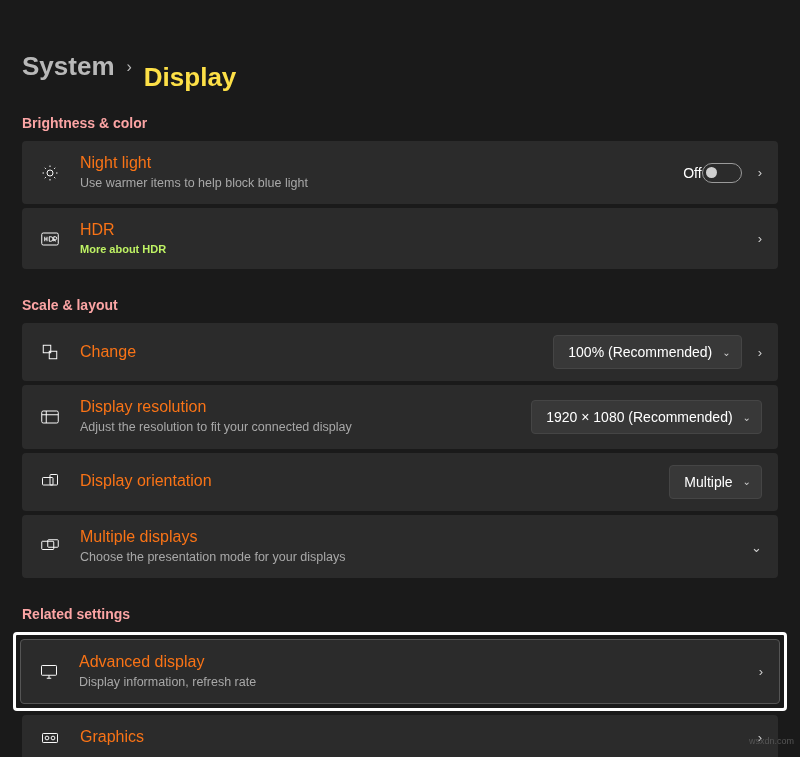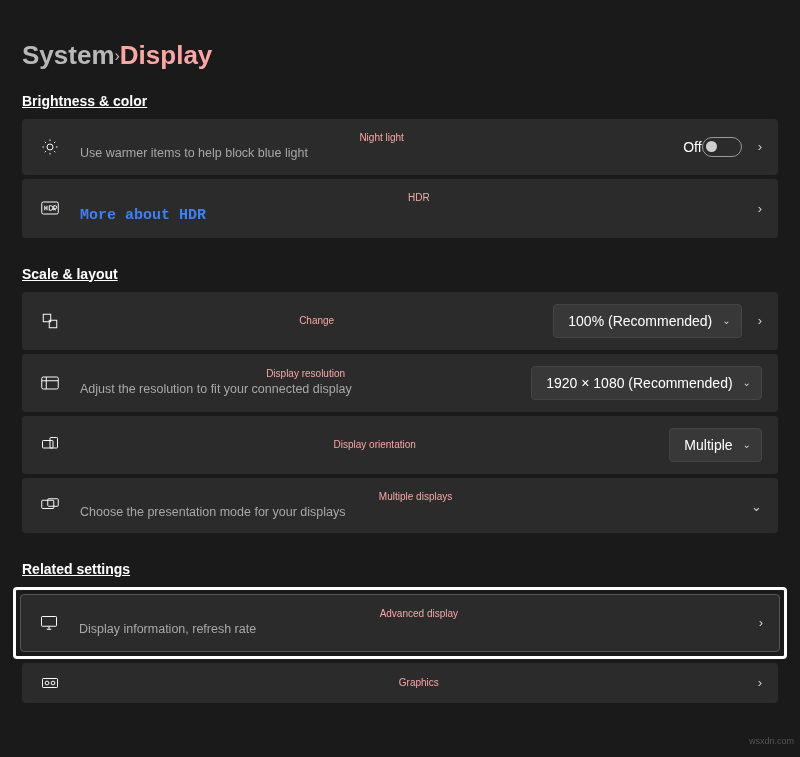--- a/index.html
+++ b/index.html
@@ -14,44 +14,45 @@
     font-size: 14px;
   }
   .page {
     box-sizing: border-box;
     padding: 40px 22px 0 22px;
     background: #1a1a1a;
   }
   .breadcrumb {
     display: flex;
     align-items: center;
+    gap: 12px;
     margin-bottom: 22px;
   }
   .breadcrumb .parent {
     font-size: 26px;
     font-weight: 600;
     color: #b8b8b8;
     cursor: pointer;
   }
   .breadcrumb .chev {
     font-size: 16px;
     color: #b8b8b8;
     font-weight: 400;
   }
   .breadcrumb .current {
     font-size: 26px;
     font-weight: 600;
-    color: #fca5a5;
+    color: #fde047;
+    margin-top: 22px;
   }
   .section-title {
     font-size: 14px;
     font-weight: 600;
-    color: #ffffff;
+    color: #fca5a5;
     margin: 16px 0 10px 0;
-    text-decoration: underline;
   }
   .section { margin-bottom: 28px; }
   .card {
     background: #2b2b2b;
     border-radius: 4px;
     display: flex;
     align-items: center;
     padding: 12px 16px;
     margin-bottom: 4px;
     min-height: 40px;
@@ -67,36 +68,34 @@
     color: #ffffff;
     flex: none;
   }
   .card .text {
     flex: 1;
     display: flex;
     flex-direction: column;
     gap: 1px;
   }
   .card .title {
-    font-size: 10px;
-    color: #fca5a5;
+    font-size: 16px;
+    color: #f97316;
     line-height: 1.3;
-    text-align: center;
   }
   .card .subtitle {
     font-size: 12.5px;
     color: #a8a8a8;
     line-height: 1.4;
   }
   .card .link {
-    font-size: 15px;
-    color: #3b82f6;
+    font-size: 11px;
+    color: #bef264;
     line-height: 1.4;
     font-weight: 600;
-    font-family: Liberation Mono, monospace;
   }
   .card .tail {
     display: flex;
     align-items: center;
     gap: 16px;
     flex: none;
   }
   .chevron {
     color: #cfcfcf;
     font-size: 13px;

